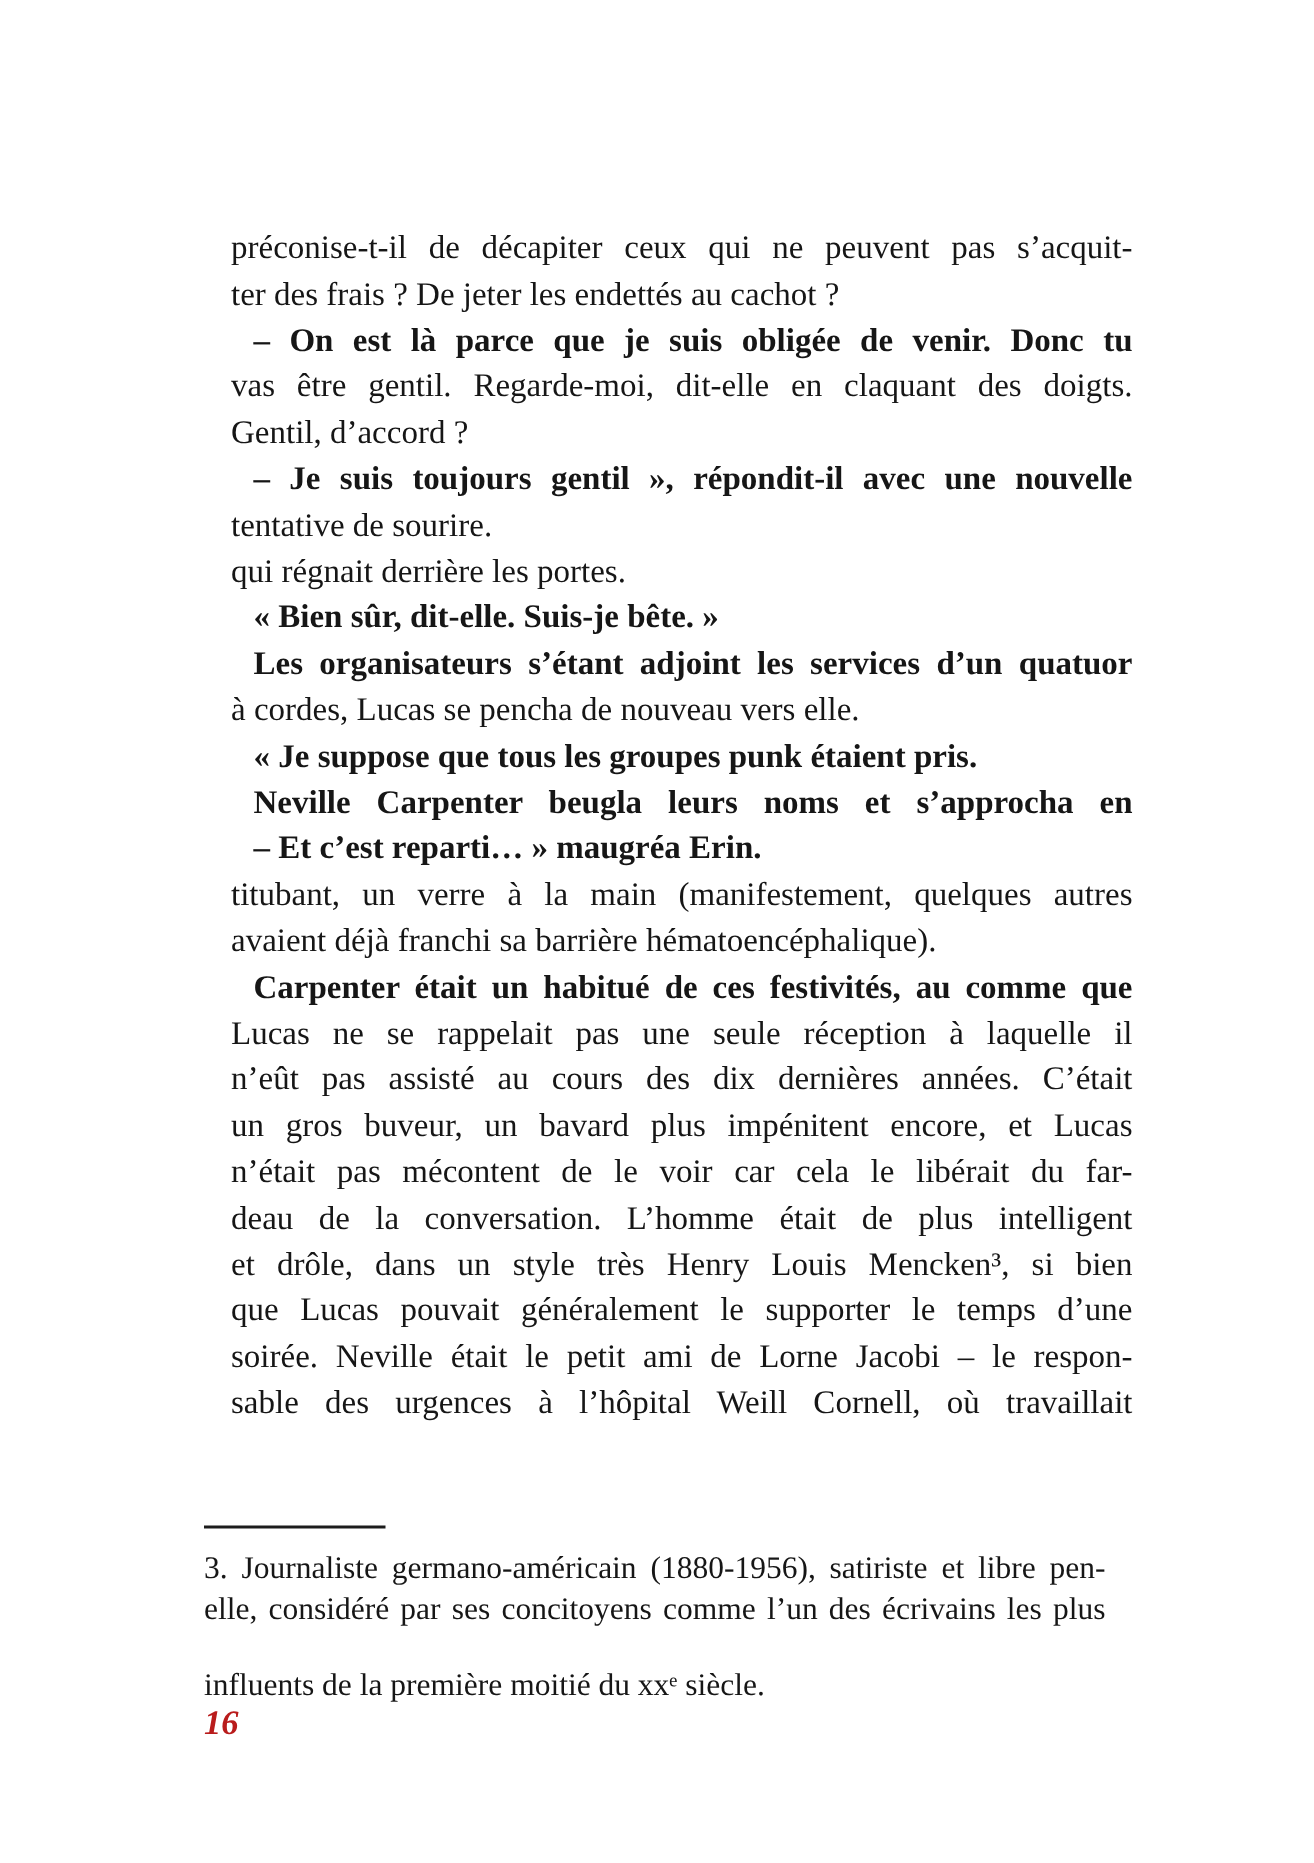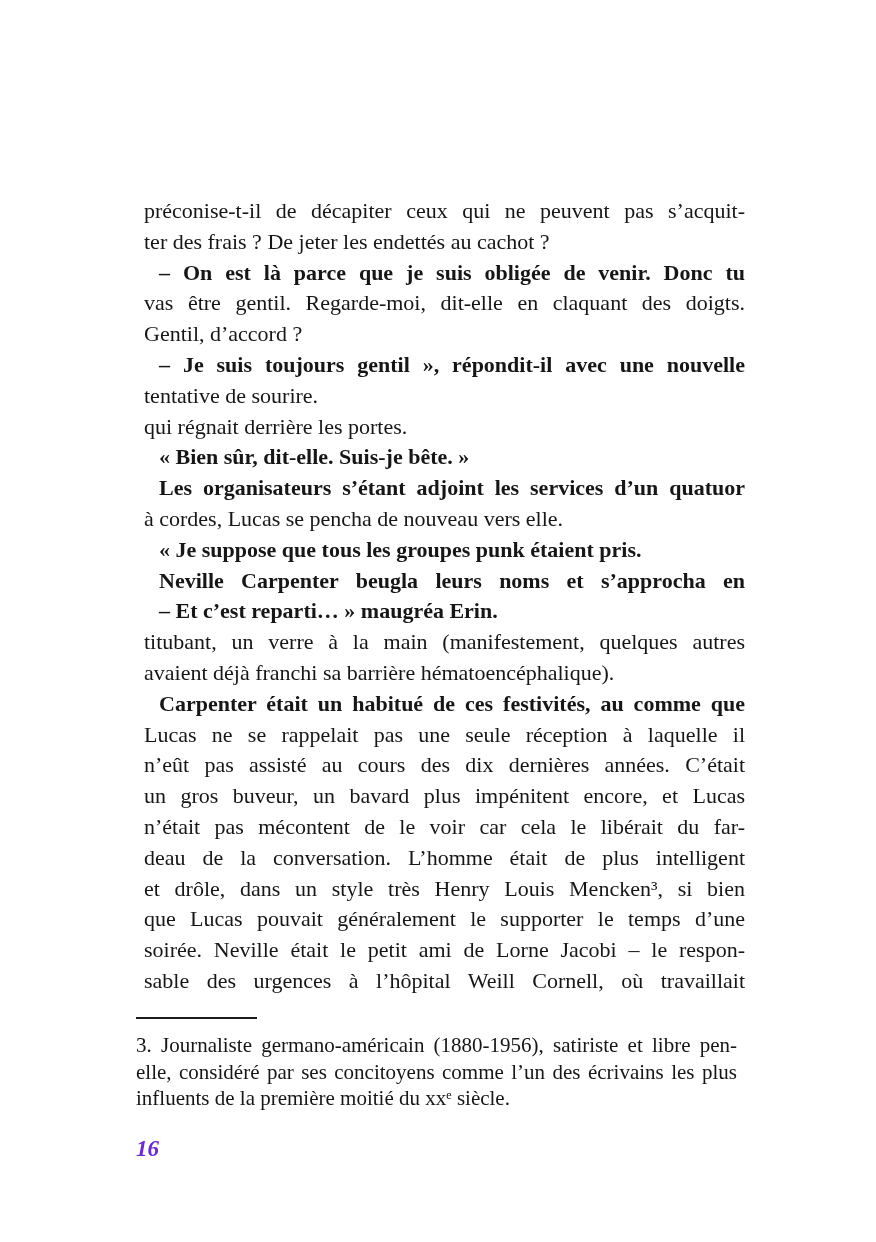--- a/index.html
+++ b/index.html
@@ -13,25 +13,24 @@
     width: 876px;
     height: 1242px;
     background: #ffffff;
     color: #161616;
     font-family: "Liberation Serif", "DejaVu Serif", serif;
     overflow: hidden;
   }
   
   .body-text {
     position: absolute;
-    left: 144px;
+    left: 154px;
     top: 150px;
     width: 601px;
     font-size: 22px;
-    margin-top: 46px;
   }
   .bl {
     height: 30.8px;
     line-height: 30.8px;
     text-align: justify;
     text-align-last: justify;
     overflow: hidden;
     white-space: normal;
   }
   .bl.last { text-align-last: left; }
@@ -53,31 +52,31 @@
     width: 601px;
     font-size: 21px;
   }
   .fl {
     height: 26.5px;
     line-height: 26.5px;
     text-align: justify;
     text-align-last: justify;
     overflow: hidden;
   }
-  .fl.last { text-align-last: left; }
+  .fl.last { text-align-last: left; margin-top: 25px; }
 
   
   .pagenum {
     position: absolute;
     left: 136px;
     top: 1136px;
     font-size: 23px;
     font-style: italic;
     font-weight: 700;
-    color: #6d28d9;
+    color: #b91c1c;
   }
 </style>
 </head>
 <body>
 
 <div class="page">
 
   <main class="body-text" id="body-text">
       <div class="bl">préconise-t-il de décapiter ceux qui ne peuvent pas s’acquit-</div>
       <div class="bl last">ter des frais&nbsp;? De jeter les endettés au cachot&nbsp;?</div>

